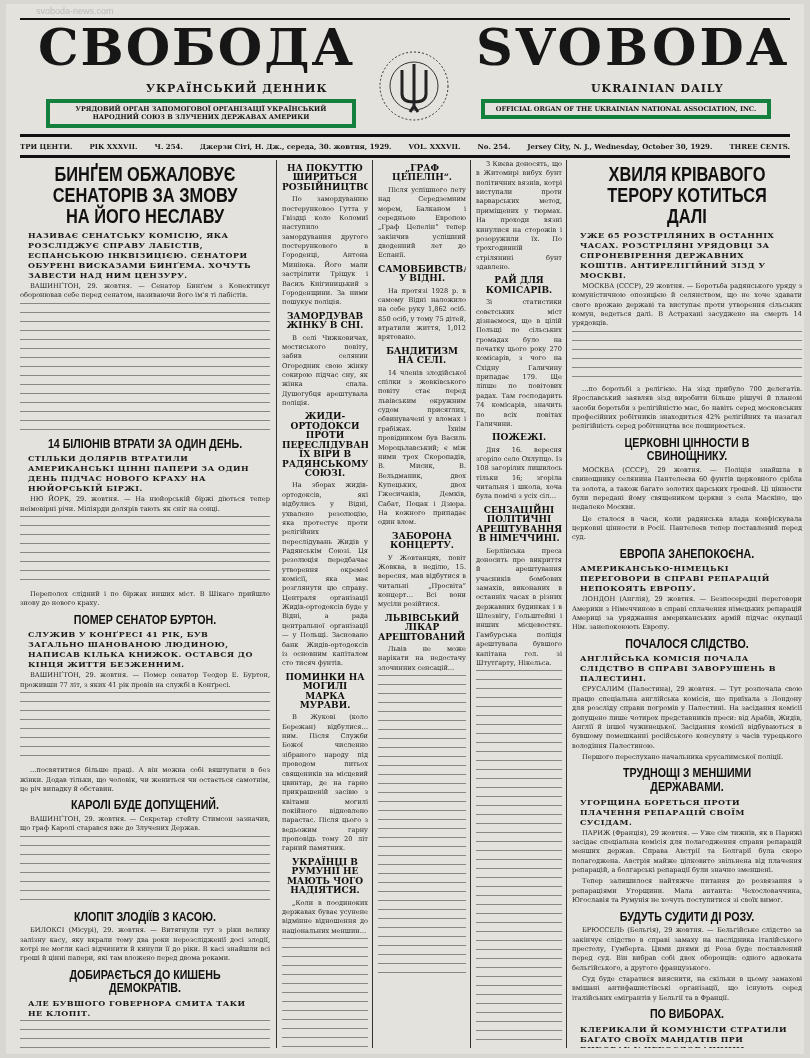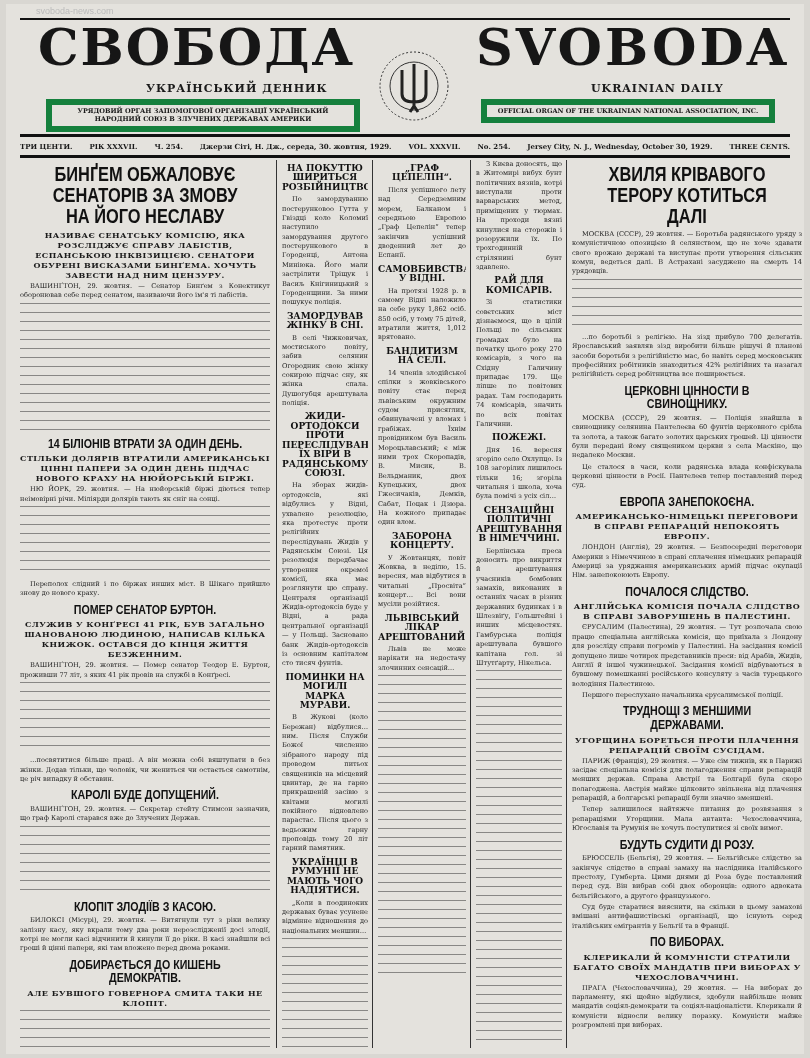--- a/index.html
+++ b/index.html
@@ -3,31 +3,31 @@
 <meta charset="utf-8">
 <style>
   html,body{margin:0;padding:0;}
   body{width:810px;height:1058px;background:#d9d7d2;overflow:hidden;font-family:"DejaVu Serif",serif;color:#1a1a1a;}
   .page{position:relative;width:798px;height:1050px;margin:4px 6px;background:#e4e2dd;overflow:hidden;}
   .rule{position:absolute;left:14px;right:14px;height:2px;background:#111;}
   .mast{position:absolute;top:18px;font-family:"DejaVu Serif",serif;font-weight:bold;font-size:51px;letter-spacing:2px;color:#161616;line-height:1;}
   .mast.uk{left:32px;}
   .mast.en{left:470px;letter-spacing:3px;}
   .sub{position:absolute;top:78px;font-size:11px;font-weight:bold;letter-spacing:1px;}
-  .box{position:absolute;top:95px;border:6px solid #15803d;font-size:6.5px;font-weight:bold;text-align:center;padding:2px 6px;line-height:1.3;}
+  .box{position:absolute;top:95px;border:4px solid #15803d;font-size:6.5px;font-weight:bold;text-align:center;padding:2px 6px;line-height:1.3;}
   .emblem{position:absolute;left:368px;top:40px;width:80px;height:80px;}
   .dateline{position:absolute;top:138px;left:14px;right:14px;height:12px;display:flex;justify-content:space-between;font-size:7px;font-weight:bold;}
   .cols{position:absolute;top:156px;left:14px;right:14px;bottom:6px;}
   .col{position:absolute;top:0;bottom:0;overflow:hidden;}
   .vline{position:absolute;top:0;bottom:0;width:1px;background:#333;}
   .hl{font-family:"Liberation Sans",sans-serif;font-weight:bold;text-align:center;color:#111;line-height:1.05;margin:4px 0 3px 0;transform:scaleX(.82);}
   .hl.big{font-size:20px;}
   .hl.mid{font-size:13px;}
   .hl.sm{font-size:9px;font-family:"DejaVu Serif",serif;transform:none;}
-  .deck{font-size:8px;font-weight:bold;text-align:center;letter-spacing:.5px;line-height:1.25;margin:2px 0;}
+  .deck{font-size:8px;font-weight:bold;letter-spacing:.5px;line-height:1.25;margin:2px 8px;}
   .body{font-size:6.6px;line-height:1.42;text-align:justify;text-indent:10px;margin:0 0 2px 0;color:#222;}
   .para{background:repeating-linear-gradient(to bottom,#3d3d3d 0,#3d3d3d 1.3px,transparent 1.3px,transparent 9px);opacity:.55;margin:2px 0 4px;}
 </style>
 </head>
 <body>
 
 <div class="page">
 
   <div style="position:absolute;top:2px;left:30px;font-size:9px;color:#bbb;font-family:'Liberation Sans',sans-serif;">svoboda-news.com</div>
   <div class="rule" style="top:14px;"></div>
@@ -143,20 +143,21 @@
       <p class="body">Дня 16. вересня згоріло село Охлупцо. Із 108 загорілих лишилось тільки 16; згоріла читальня і школа, хоча була помічі з усіх сіл…</p>
       <div class="hl sm">СЕНЗАЦІЙНІ ПОЛІТИЧНІ АРЕШТУВАННЯ В НІМЕЧЧИНІ.</div>
       <p class="body">Берлінська преса доносить про викриття й арештування учасників бомбових замахів, виконаних в останніх часах в різних державних будинках і в Шлезвіґу, Гольштейні і инших місцевостях. Гамбурська поліція арештувала бувшого капітана гол. зі Штутґарту, Нікельса.</p>
       <div class="para" style="height:400px;"></div>
     </div>
 
     <div class="vline" style="left:546px;"></div>
 
     <div class="col" style="left:552px;width:230px;">
       <div class="hl big">ХВИЛЯ КРІВАВОГО ТЕРОРУ КОТИТЬСЯ ДАЛІ</div>
+      <div class="deck">УЖЕ 65 РОЗСТРІЛЯНИХ В ОСТАННІХ ЧАСАХ. РОЗСТРІЛЯНІ УРЯДОВЦІ ЗА СПРОНЕВІРЕННЯ ДЕРЖАВНИХ КОШТІВ. АНТИРЕЛІГІЙНИЙ ЗІЗД У МОСКВІ.</div>
       <p class="body">МОСКВА (СССР), 29 жовтня. — Боротьба радянського уряду з комуністичною опозицією й селянством, що не хоче здавати свого врожаю державі та виступає проти утворення сільських комун, ведеться далі. В Астрахані засуджено на смерть 14 урядовців.</p>
       <div class="para" style="height:50px;"></div>
       <p class="body">…по боротьбі з релігією. На зізд прибуло 700 делегатів. Ярославський заявляв зізд виробити більше рішучі й планові засоби боротьби з релігійністю мас, бо навіть серед московських професійних робітників знаходиться 42% релігійних та назагал релігійність серед робітництва все поширюється.</p>
 
       <div class="hl mid">ЦЕРКОВНІ ЦІННОСТИ В СВИНОЩНИКУ.</div>
       <p class="body">МОСКВА (СССР), 29 жовтня. — Поліція знайшла в свинощнику селянина Пантелеєва 60 фунтів церковного срібла та золота, а також багато золотих царських грошей. Ці цінности були передані йому священиком церкви з села Маскіно, що недалеко Москви.</p>
       <p class="body">Це сталося в часи, коли радянська влада конфіскувала церковні цінности в Росії. Пантелеєв тепер поставлений перед суд.</p>
 
       <div class="hl mid">ЕВРОПА ЗАНЕПОКОЄНА.</div>
       <div class="deck">АМЕРИКАНСЬКО-НІМЕЦЬКІ ПЕРЕГОВОРИ В СПРАВІ РЕПАРАЦІЙ НЕПОКОЯТЬ ЕВРОПУ.</div>

